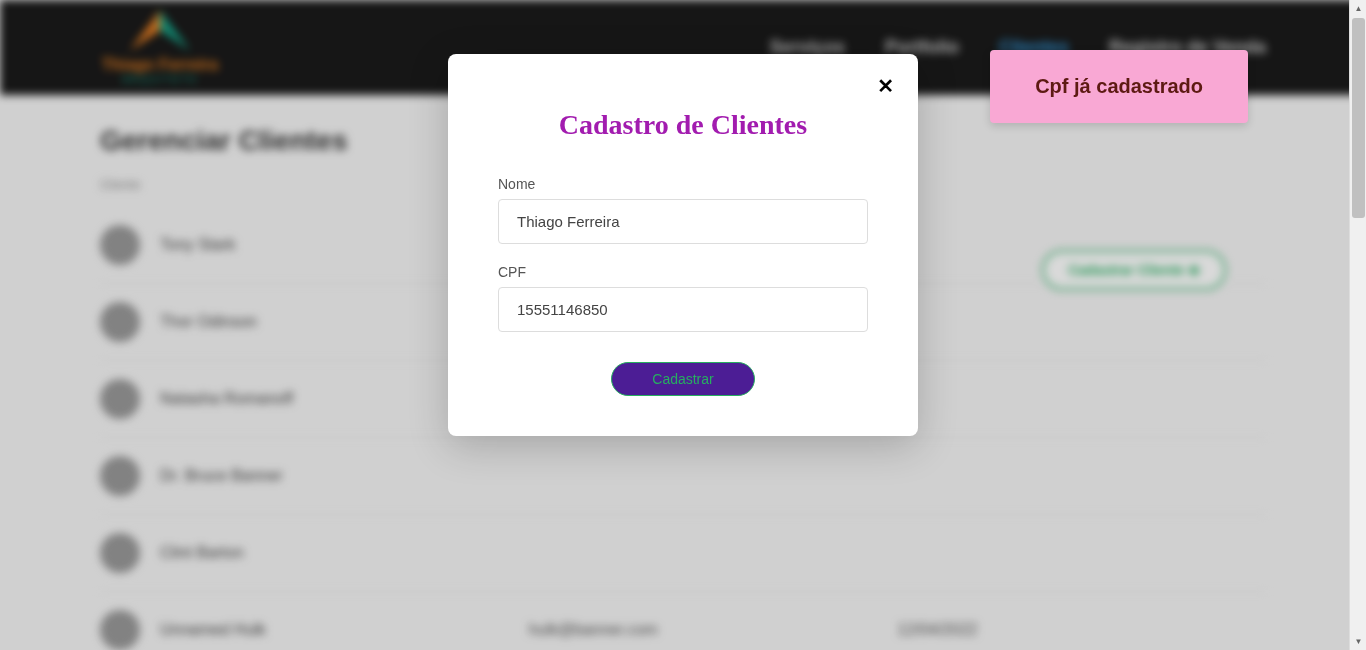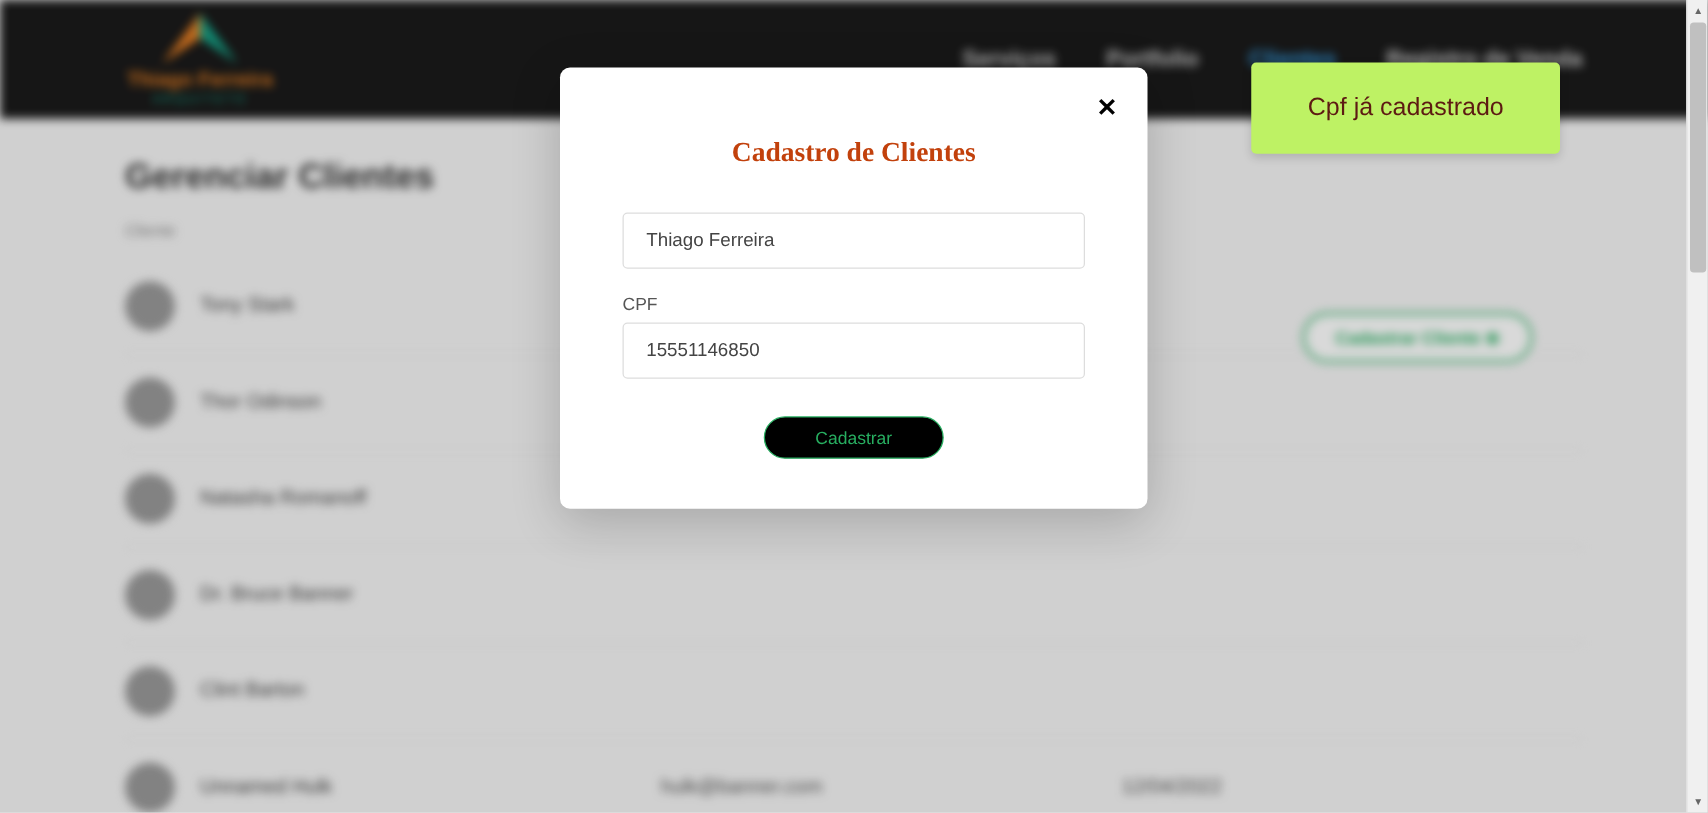--- a/index.html
+++ b/index.html
@@ -158,27 +158,27 @@
       right: 24px;
       font-size: 20px;
       font-weight: bold;
       cursor: pointer;
       color: #000;
       background: none;
       border: none;
     }
 
     .modal-title {
-      font-size: 22px;
+      font-size: 28px;
       font-weight: bold;
       text-align: center;
       font-family: Georgia, serif;
       margin-top: 25px;
       margin-bottom: 35px;
-      color: #c2410c;
+      color: #a21caf;
     }
 
     .field {
       margin-bottom: 20px;
     }
 
     .field-label {
       font-size: 14px;
       color: #555;
       margin-bottom: 7px;
@@ -190,40 +190,40 @@
       padding: 13px 18px;
       border: 1px solid #ddd;
       border-radius: 4px;
       font-size: 15px;
       color: #444;
     }
 
     .submit-btn {
       display: block;
       margin: 30px auto 0 auto;
-      background: #000000;
+      background: #4c1d95;
       border: 1.5px solid #27ae60;
       color: #27ae60;
       padding: 8px 40px;
       border-radius: 20px;
       font-size: 14px;
       font-weight: 500;
       cursor: pointer;
     }
 
     .toast {
       position: absolute;
       top: 50px;
       right: 118px;
-      background: #bef264;
+      background: #f9a8d4;
       color: #5d1a12;
       padding: 25px 45px;
       border-radius: 4px;
       font-size: 20px;
-      font-weight: normal;
+      font-weight: bold;
       font-family: Georgia, serif;
       box-shadow: 0 3px 8px rgba(0,0,0,0.15);
     }
 
     .scrollbar {
       position: absolute;
       right: 0;
       top: 0;
       width: 17px;
       height: 100%;
@@ -309,20 +309,21 @@
 
 <div class="overlay"></div>
 
 <div class="modal">
   <button class="close-btn">
     <span>✕</span>
   </button>
   <h2 class="modal-title">Cadastro de Clientes</h2>
 
   <div class="field">
+    <label class="field-label">Nome</label>
     <input class="field-input" value="Thiago Ferreira" style="">
   </div>
 
   <div class="field">
     <label class="field-label">CPF</label>
     <input class="field-input" value="15551146850" style="">
   </div>
 
   <div class="field">
   </div>

